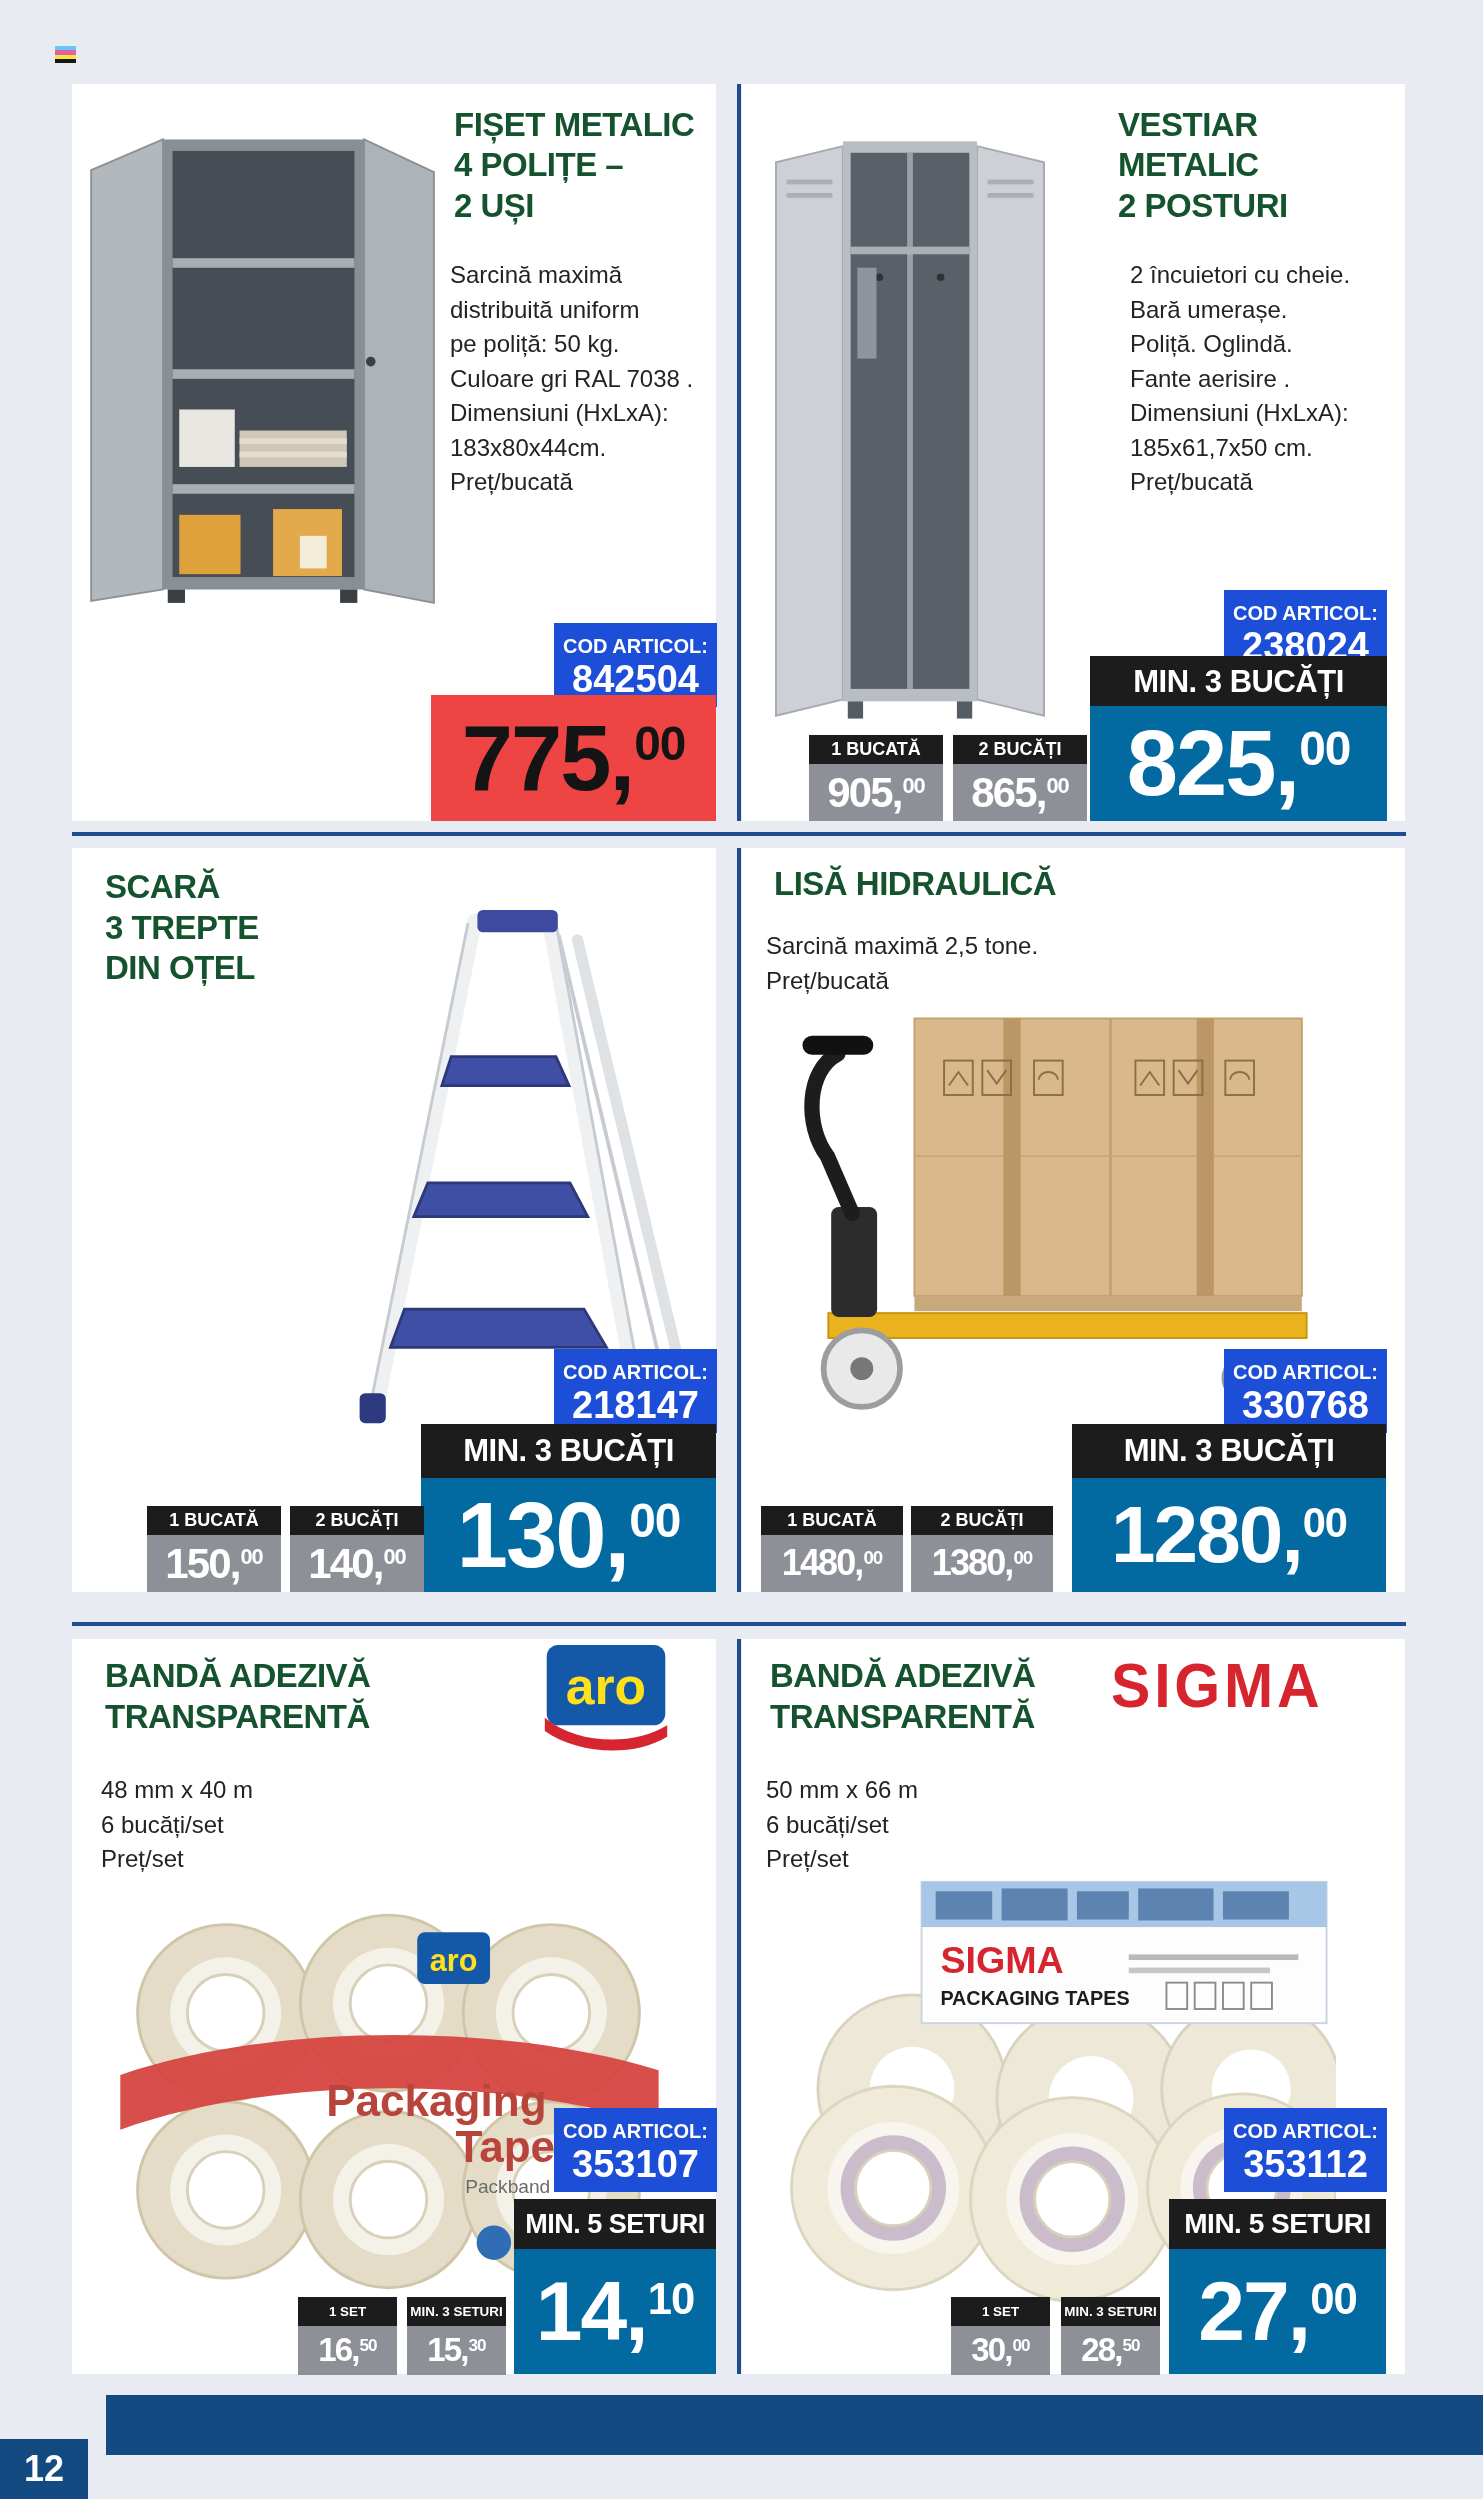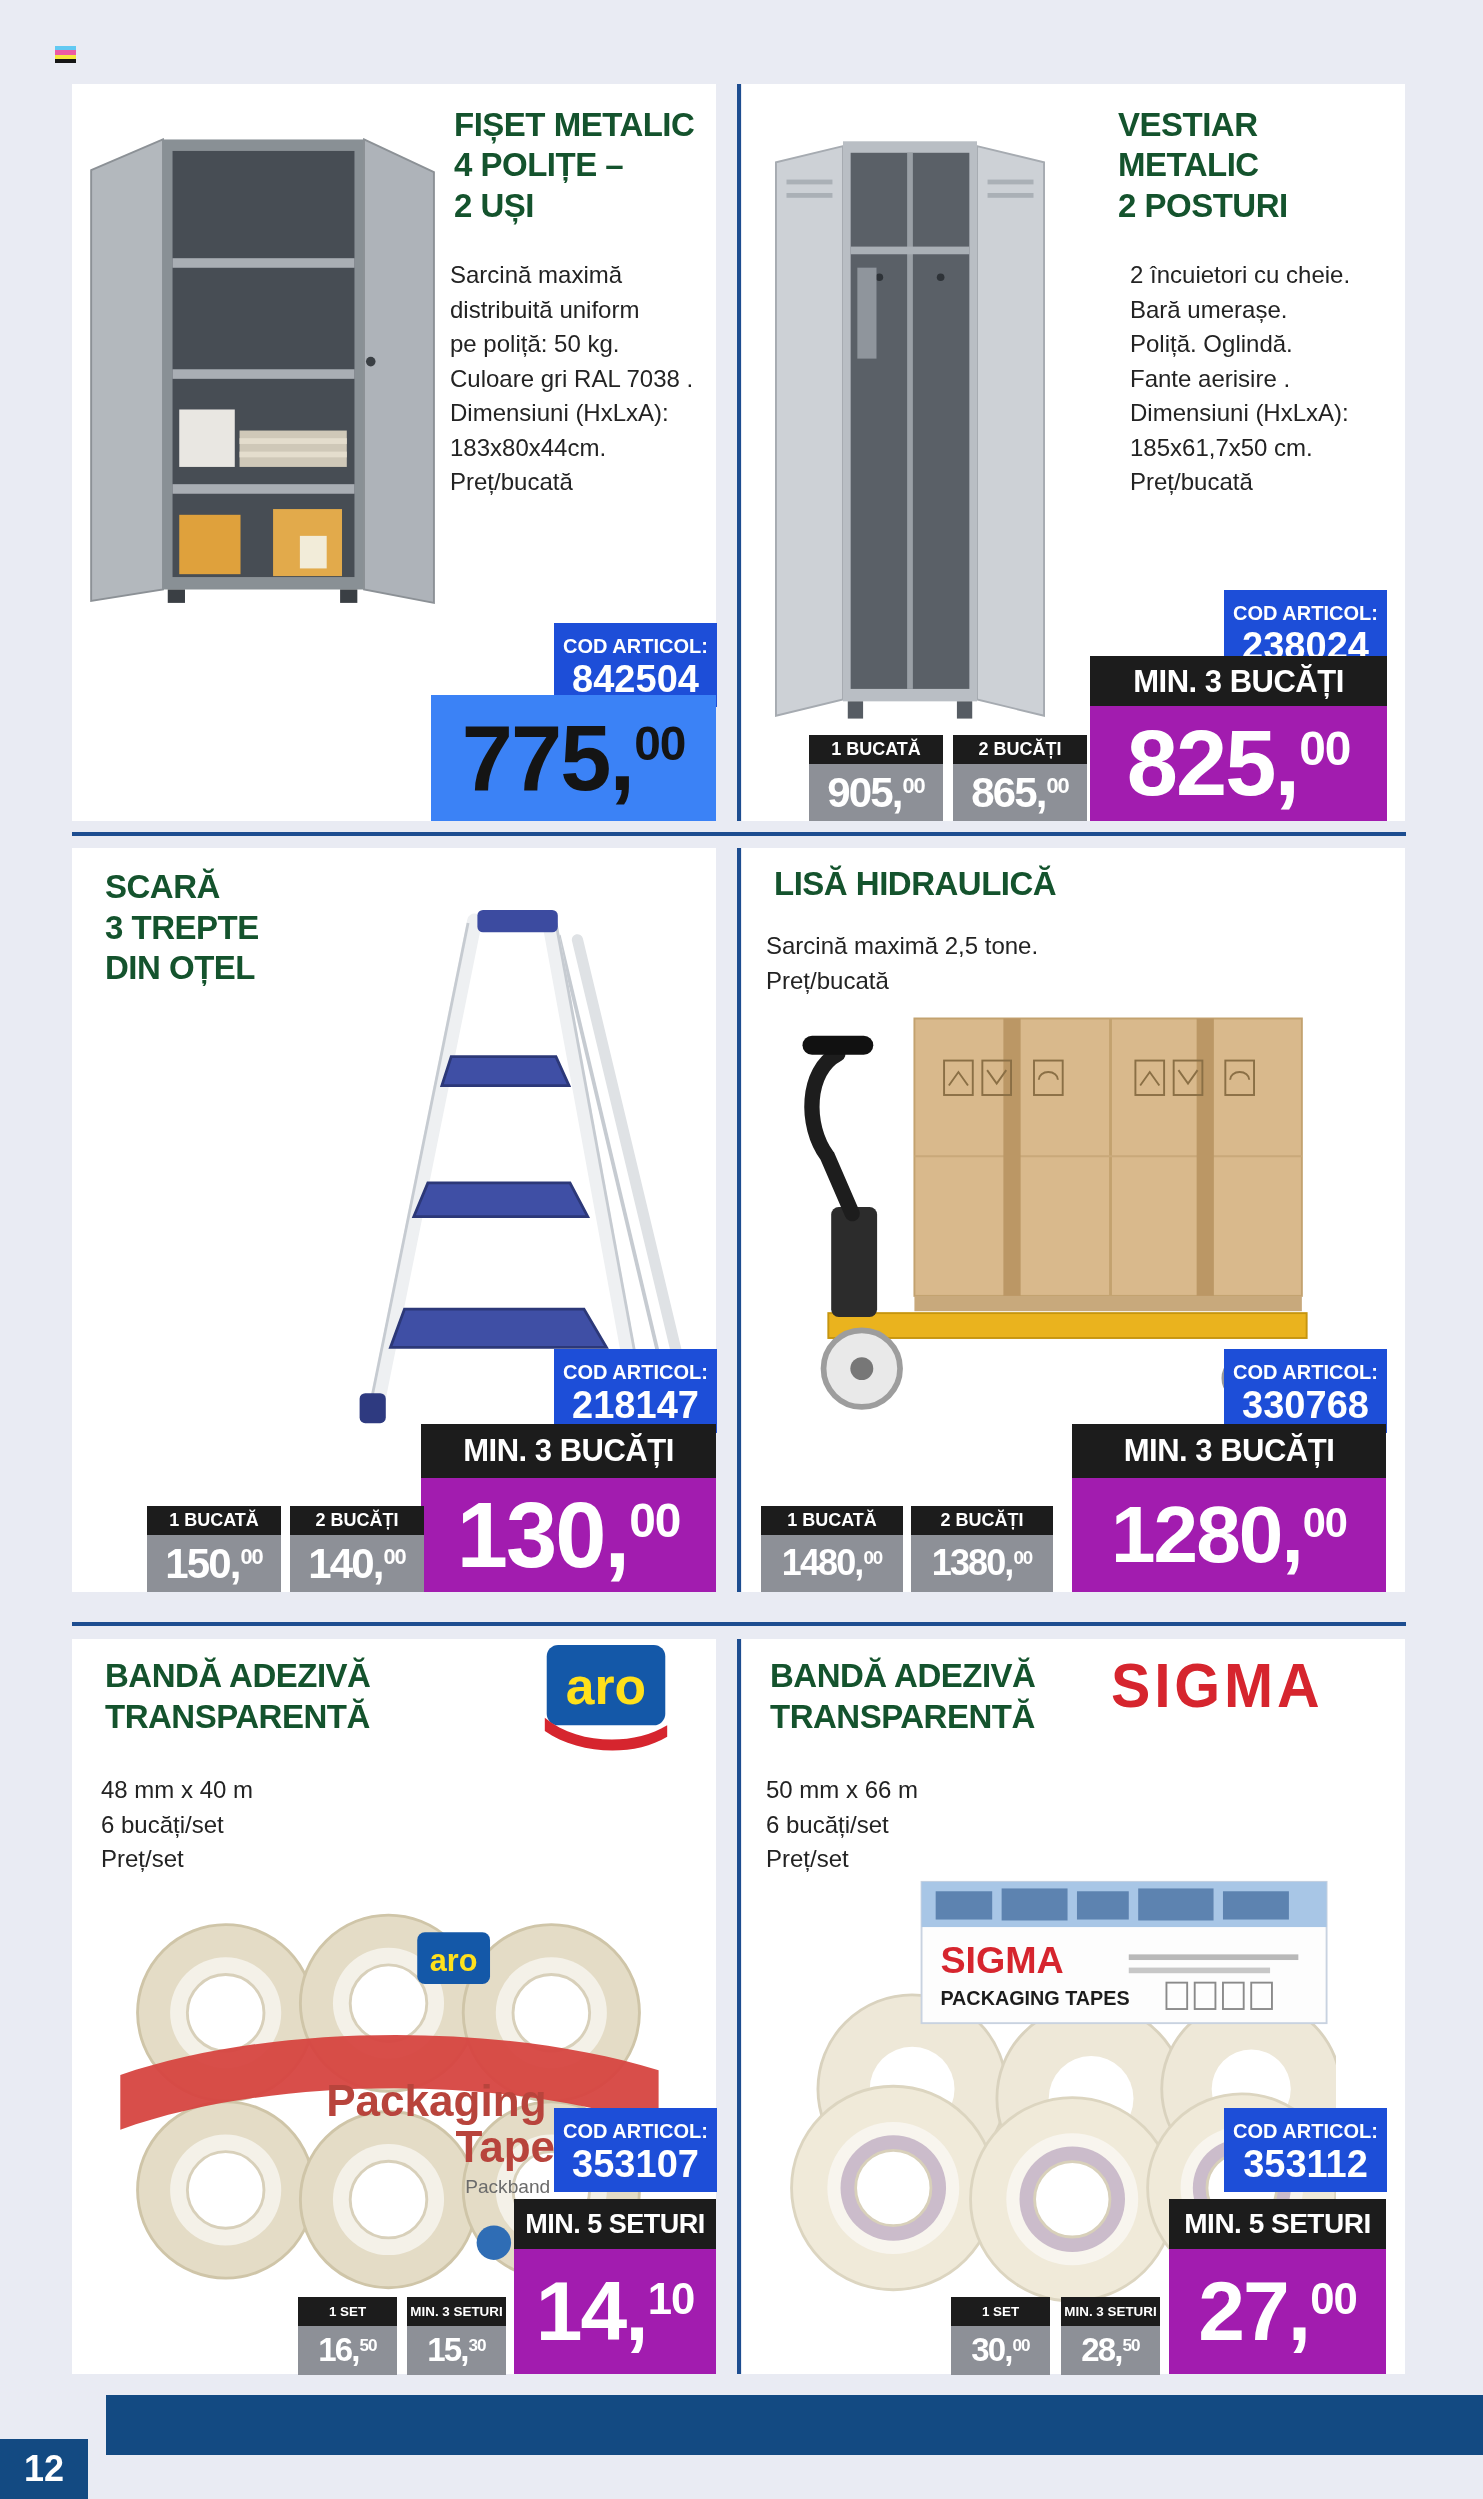--- a/index.html
+++ b/index.html
@@ -11,22 +11,22 @@
   .regmark div{height:4.3px;}
   .hline{position:absolute;left:72px;width:1334px;height:3.8px;background:#1d4d90;}
   .vline{position:absolute;left:737px;width:3.8px;background:#1d4d90;}
   .title{margin:4px;font-weight:bold;color:#14532d;font-size:33px;line-height:1.22;letter-spacing:-0.5px;}
   .title .tl{display:block;}
   .desc{font-size:24px;color:#232323;line-height:1.44;}
   .cod{background:#1d4ed8;color:#fff;text-align:center;width:163px;height:84px;margin-top:32px;}
   .cod .cod-l{font-size:20px;font-weight:bold;margin-top:11.5px;}
   .cod .cod-n{font-size:38px;font-weight:bold;line-height:1.15;}
   .minbar{background:#1c1c1c;color:#fff;font-weight:bold;display:flex;align-items:center;justify-content:center;letter-spacing:-0.5px;}
-  .bigprice{background:#a21caf;color:#fff;display:flex;align-items:center;justify-content:center;}
-  .bigprice.yellow{background:#3b82f6;color:#141414;}
+  .bigprice{background:#0369a1;color:#fff;display:flex;align-items:center;justify-content:center;}
+  .bigprice.yellow{background:#ef4444;color:#141414;}
   .price{display:inline-flex;align-items:flex-start;font-weight:bold;}
   .price .pi{font-size:1em;line-height:0.85;letter-spacing:-1.9px;}
   .price .ps{font-size:0.52em;line-height:1;margin-top:0.02em;margin-left:1px;letter-spacing:-1px;}
   .tier{display:flex;flex-direction:column;}
   .tier .th{background:#1c1c1c;color:#fff;font-weight:bold;height:29px;display:flex;align-items:center;justify-content:center;white-space:nowrap;}
   .tier .tb{background:#8d9097;color:#fff;flex:1;display:flex;align-items:center;justify-content:center;}
   .footer-num{position:absolute;left:0;top:2395px;width:88px;height:60px;background:#134a82;color:#fff;
     font-size:36px;font-weight:bold;display:flex;align-items:center;justify-content:center;margin-top:44px;}
   .footer-bar{position:absolute;left:106px;top:2395px;width:1378px;height:60px;background:#134a82;}
   .sigma-logo{color:#d6252e;font-weight:bold;font-size:59px;letter-spacing:3.8px;transform:scaleY(1.08);transform-origin:top left;white-space:nowrap;}

